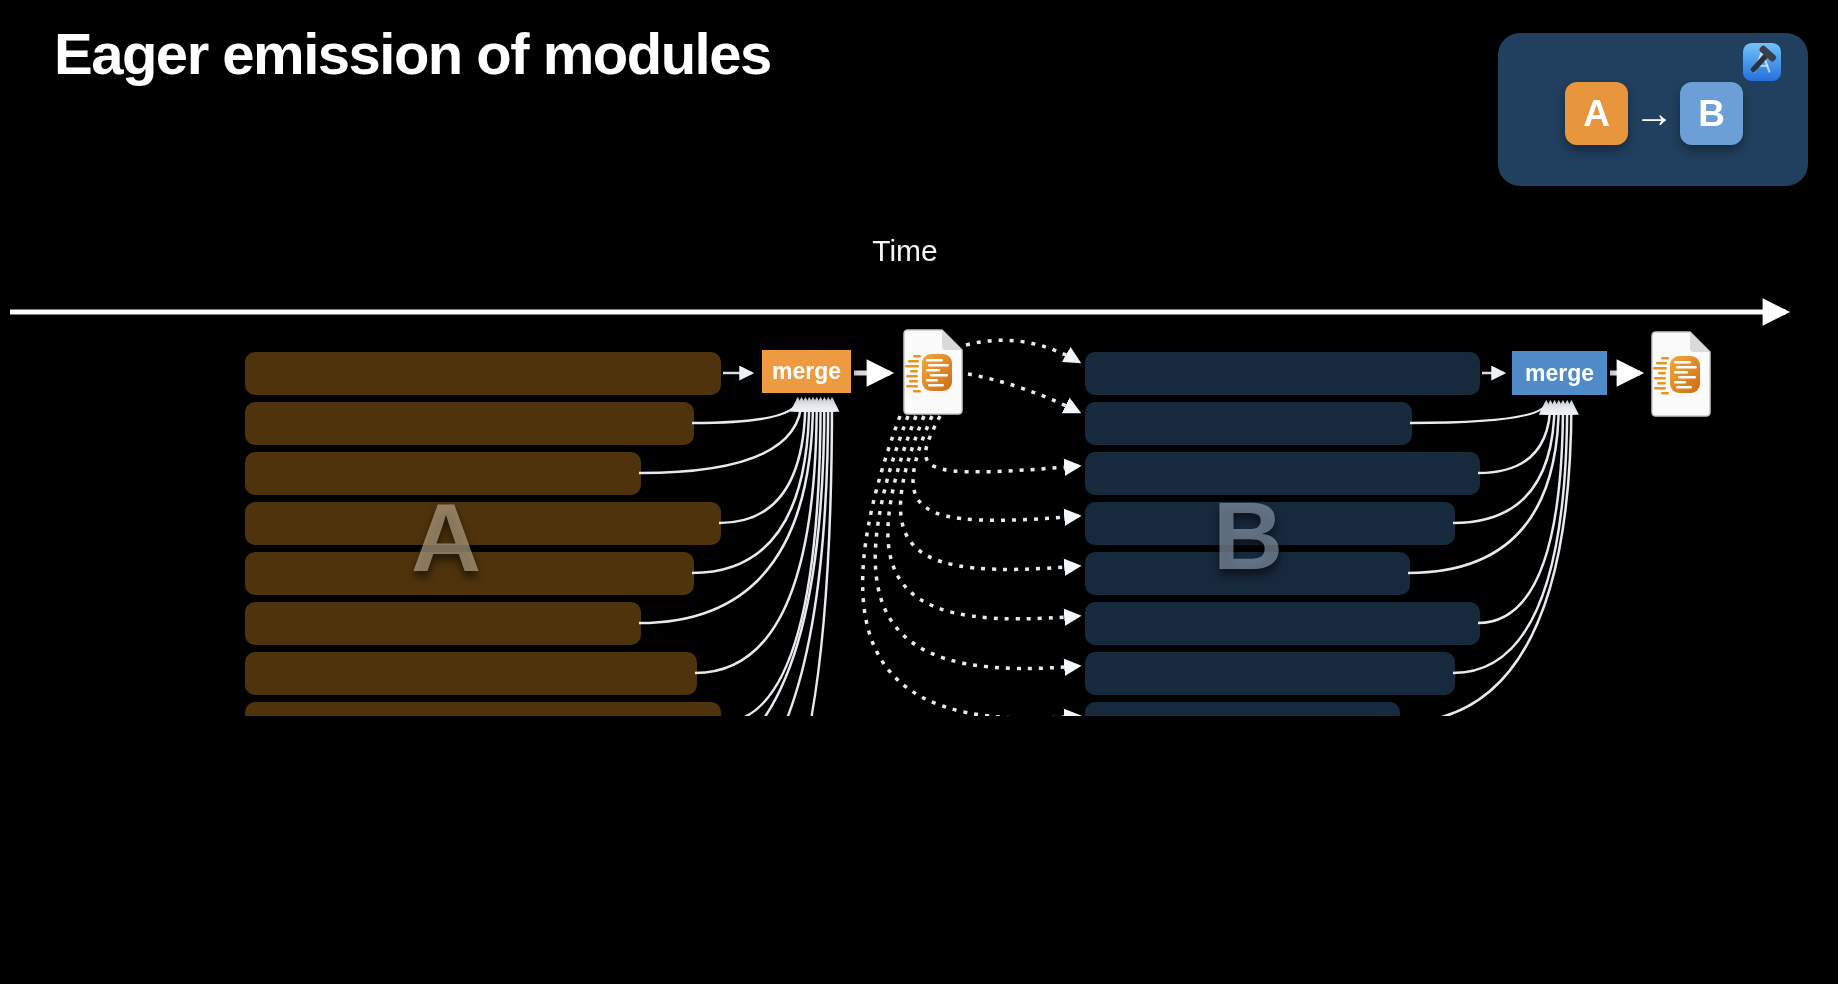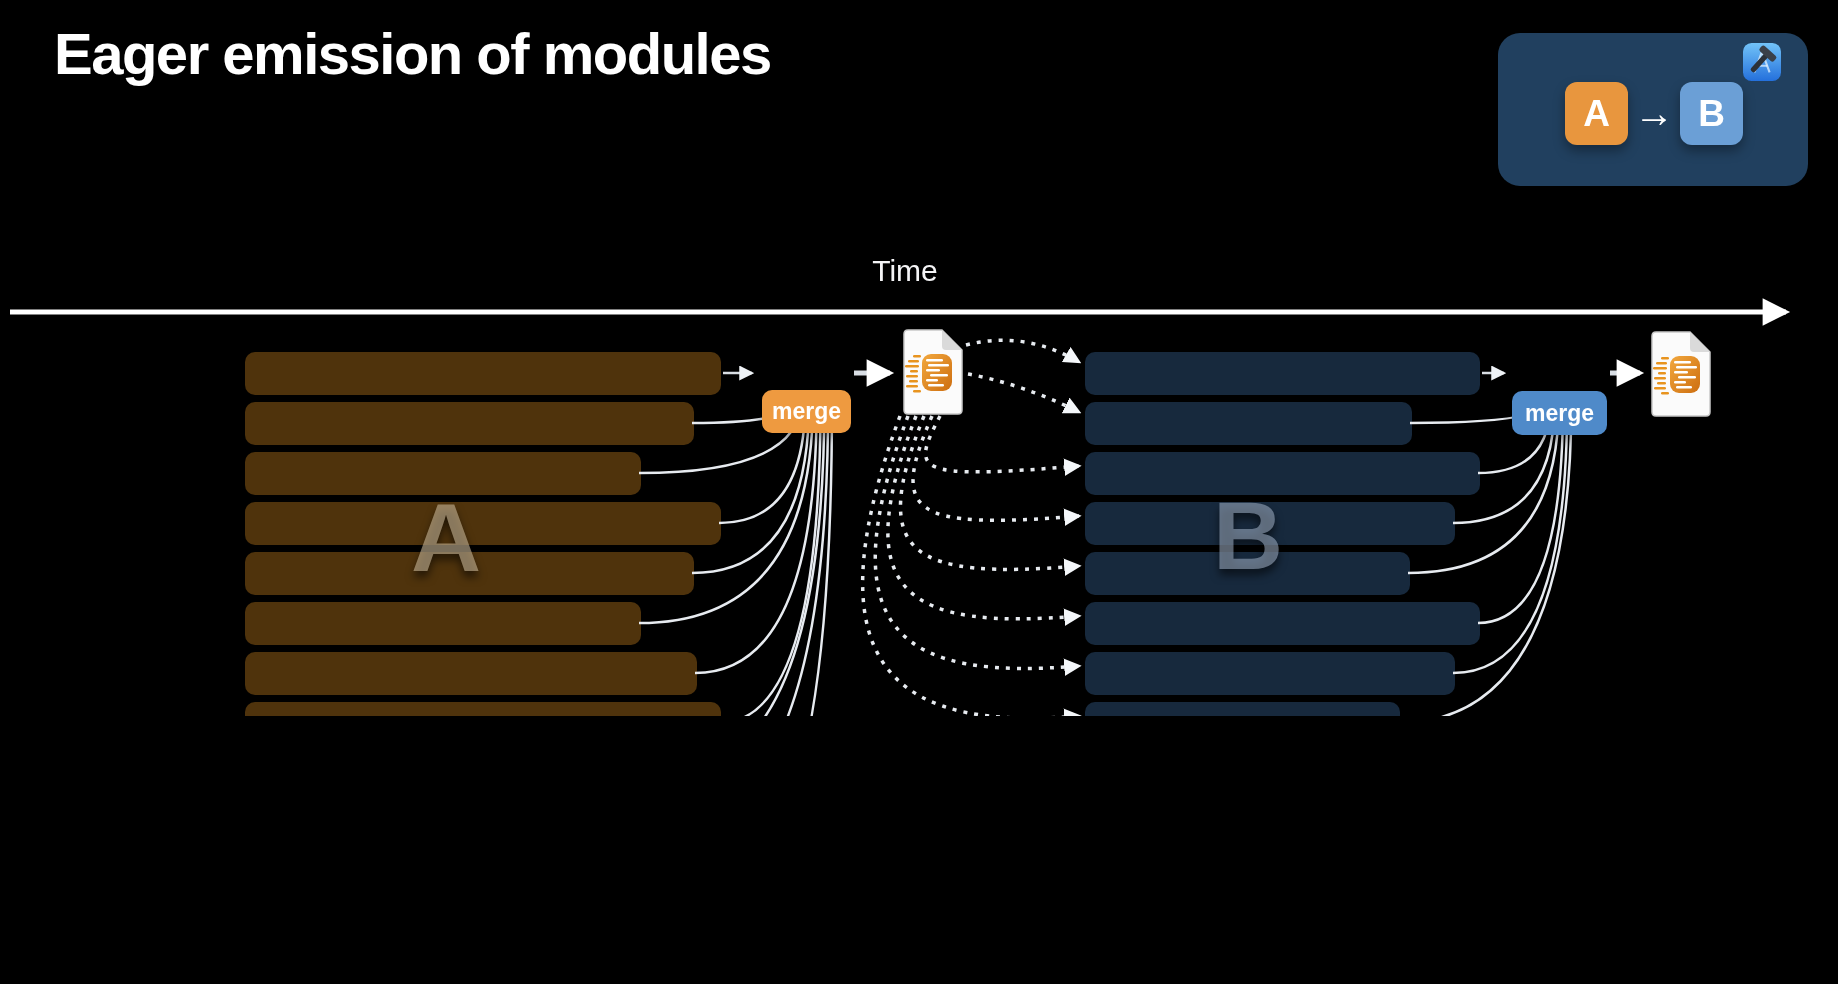--- a/index.html
+++ b/index.html
@@ -1,38 +1,38 @@
 <!DOCTYPE html>
 <html><head>
 <meta charset="utf-8">
 <style>
   html,body{margin:0;padding:0;background:#000;}
   .stage{position:relative;width:1838px;height:716px;background:#000;overflow:hidden;
          font-family:"Liberation Sans",sans-serif;}
   .title{position:absolute;left:54px;top:20px;font-size:58px;font-weight:700;color:#fff;
          letter-spacing:-1.5px;}
   .time-label{position:absolute;left:805px;top:234px;width:200px;text-align:center;
-         font-size:30px;color:#f4f4f6;font-weight:400;margin-top:20px;}
+         font-size:30px;color:#f4f4f6;font-weight:400;}
   .legend-card{position:absolute;left:1498px;top:33px;width:310px;height:153px;
          background:#21405f;border-radius:22px;box-shadow:0 12px 26px rgba(0,0,0,.55);}
   .legend-sq{position:absolute;top:49px;width:63px;height:63px;border-radius:12px;
          display:flex;align-items:center;justify-content:center;
          font-size:37px;font-weight:700;color:#fff;box-shadow:0 6px 12px rgba(0,0,0,.35);}
   .legend-a{left:67px;background:#e8963e;}
   .legend-b{left:182px;background:#6b9fd6;}
   .legend-arrow{position:absolute;left:128px;top:49px;width:56px;height:63px;color:#fff;
          font-size:40px;font-weight:700;display:flex;align-items:center;justify-content:center;}
   .xcode-icon{position:absolute;left:245px;top:10px;width:38px;height:38px;}
   .bar{position:absolute;height:43px;border-radius:10px;box-shadow:0 6px 10px rgba(0,0,0,.45);}
   .watermark{position:absolute;transform:translate(-50%,-50%);font-size:97px;font-weight:700;
          text-shadow:0 6px 9px rgba(0,0,0,.55);line-height:1;}
   .wm-a{left:446px;top:537px;color:rgba(202,184,152,.60);}
   .wm-b{left:1248px;top:535px;color:rgba(164,181,203,.55);}
   .merge{position:absolute;display:flex;align-items:center;justify-content:center;color:#fff;
-         font-weight:700;font-size:23px;border-radius:10px;box-shadow:0 5px 12px rgba(0,0,0,.4);margin-top:40px;}
+         font-weight:700;font-size:23px;border-radius:0;box-shadow:0 5px 12px rgba(0,0,0,.4);}
   .merge-a{left:762px;top:350px;width:89px;height:43px;background:#ee9a40;}
   .merge-b{left:1512px;top:351px;width:95px;height:44px;background:#4f8ac9;}
   #wires{position:absolute;left:0;top:0;}
   .layer-bars{position:absolute;left:0;top:0;width:100%;height:100%;}
 </style>
 </head>
 <body>
 
 <div class="stage">
 

